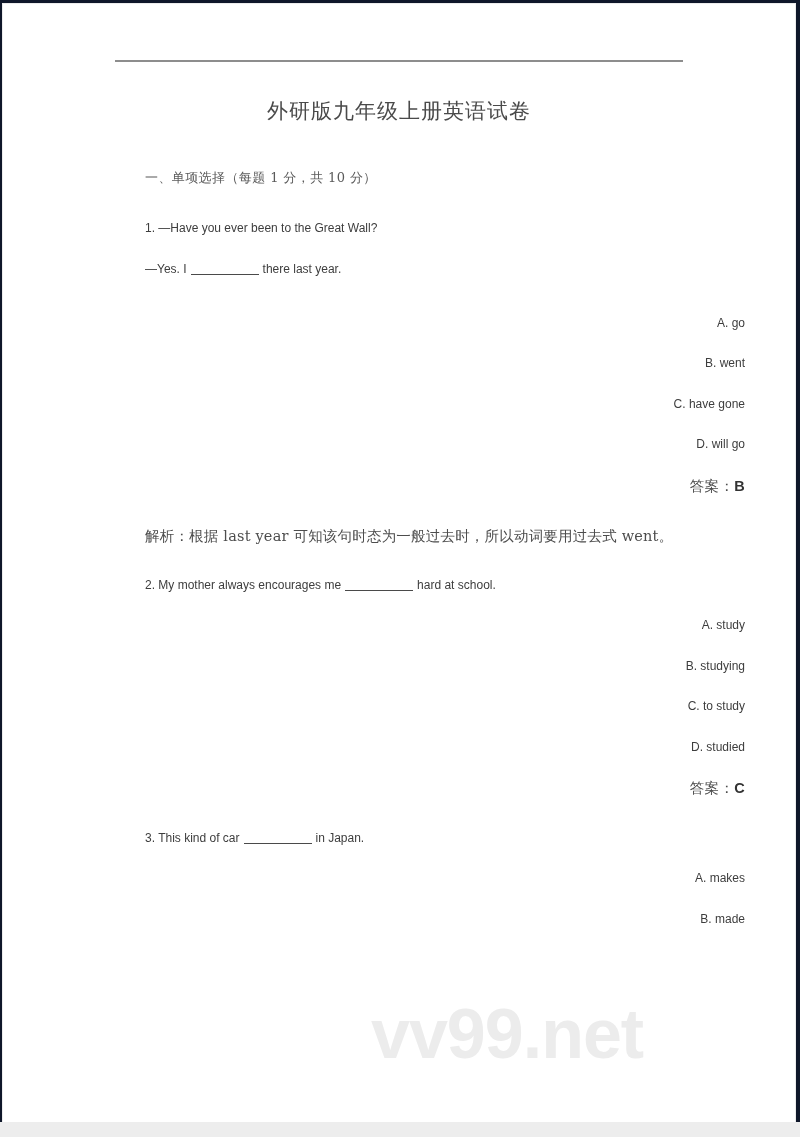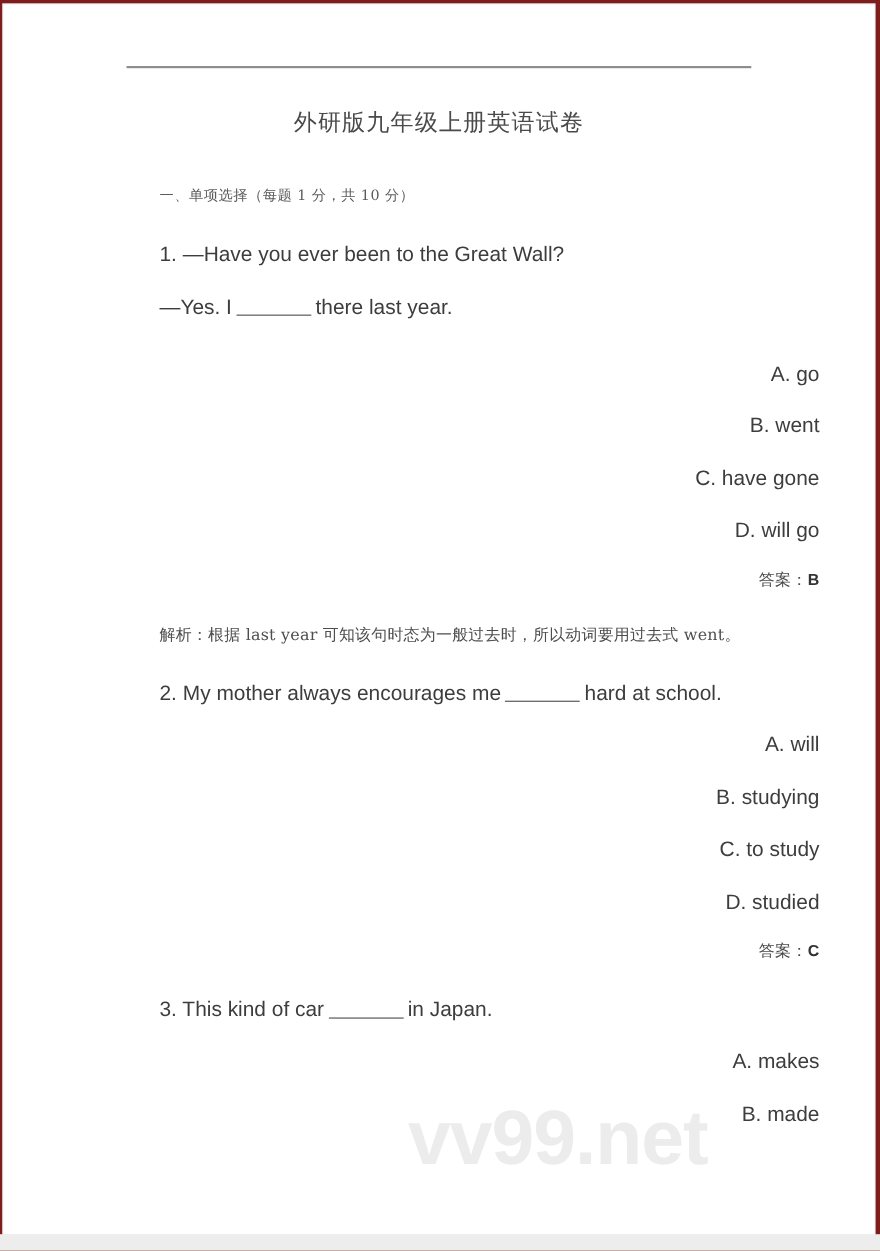--- a/index.html
+++ b/index.html
@@ -12,21 +12,21 @@
     height: 1137px;
     overflow: hidden;
     font-family: "Liberation Sans", sans-serif;
   }
 
   
   .viewport {
     position: relative;
     width: 800px;
     height: 1137px;
-    background: #7f1d1d;
+    background: #0f172a;
     overflow: hidden;
   }
   .page {
     position: absolute;
     left: 3px;
     top: 4px;
     width: 792px;
     height: 1118px;
     background: #ffffff;
     box-shadow: 0 0 0 1px #ececec;
@@ -75,21 +75,21 @@
   }
 
   .lines {
     position: absolute;
     left: 142px;
     top: 218px;
     width: 600px;
   }
 
   .ln {
-    font-size: 19px;
+    font-size: 12px;
     color: #3d3d3d;
     white-space: nowrap;
     line-height: 1;
   }
   .ln.q      { margin-bottom: 28.5px; }
   .ln.opt    { margin-bottom: 28.5px; text-align: right; }
   .ln.dialog { margin-bottom: 42px; }
 
   .ln.answer {
     font-family: "DejaVu Serif", serif;
@@ -164,21 +164,21 @@
       <div class="ln answer">
         <span>答案：</span><span class="val">B</span>
       </div>
 
       <div class="ln explain">解析：根据 last year 可知该句时态为一般过去时，所以动词要用过去式 went。</div>
 
       <div class="ln q">
         <span>2. My mother always encourages me</span><span class="blank"></span><span>hard at school.</span>
       </div>
 
-      <div class="ln opt">A. will</div>
+      <div class="ln opt">A. study</div>
       <div class="ln opt">B. studying</div>
       <div class="ln opt">C. to study</div>
       <div class="ln opt">D. studied</div>
 
       <div class="ln answer">
         <span>答案：</span><span class="val">C</span>
       </div>
 
 
       <div class="ln q">

